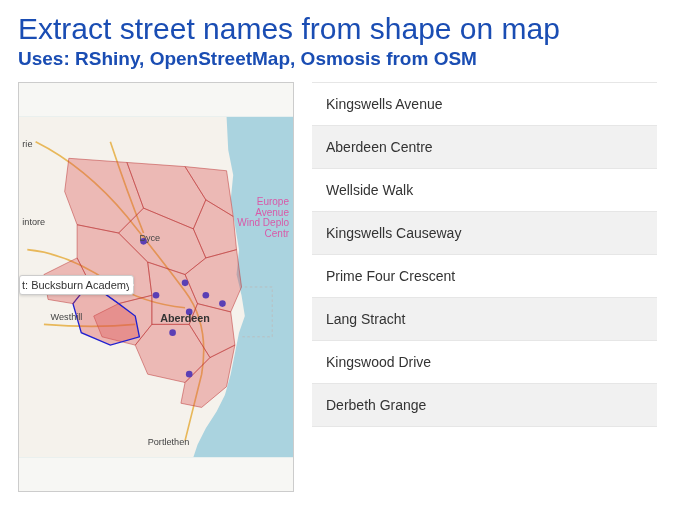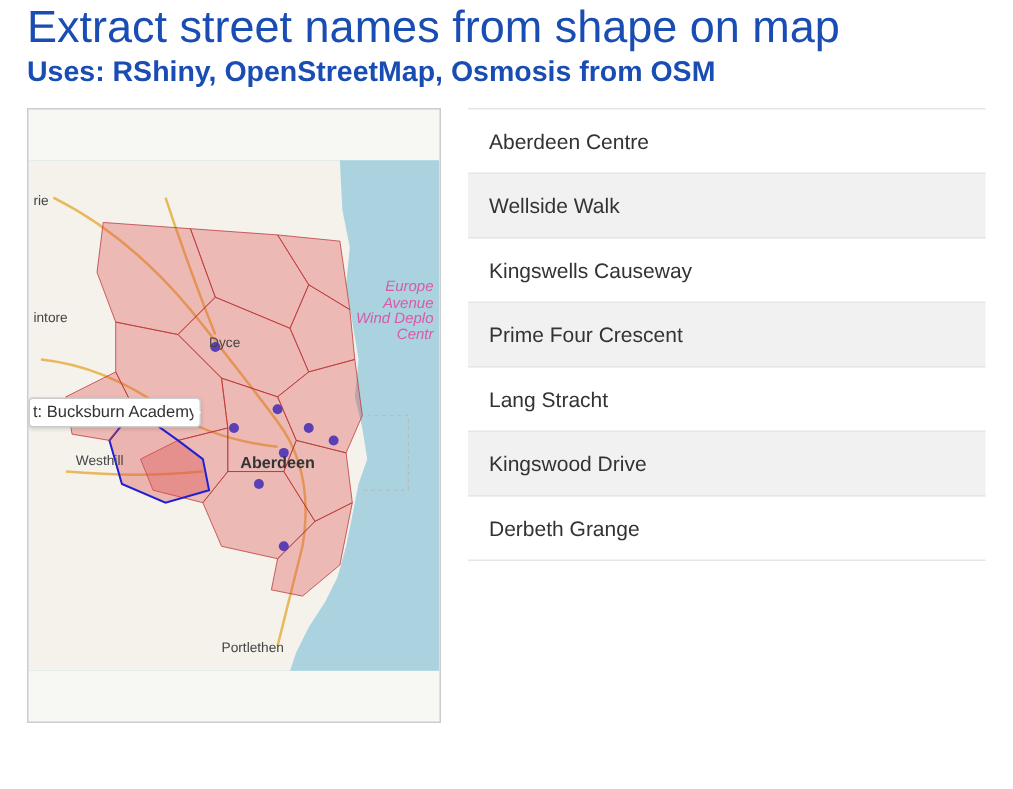--- a/index.html
+++ b/index.html
@@ -1,34 +1,34 @@
 <!DOCTYPE html>
 <html><head>
 <meta charset="utf-8">
 <style>
   * { box-sizing: border-box; margin: 0; padding: 0; }
   body { font-family: Arial, Helvetica, sans-serif; width: 675px; height: 526px; background: #fff; overflow: hidden; }
-  .header { padding: 2px 18px 6px; }
+  .header { padding: 12px 18px 6px; }
   .title { color: #1a4db3; font-size: 30px; font-weight: 400; }
   .subtitle { color: #1a4db3; font-size: 19px; font-weight: 700; margin-top: 2px; }
   .content { display: flex; gap: 18px; padding: 6px 18px; }
   .map-wrap { position: relative; width: 276px; height: 410px; border: 1px solid #ccc; background: #f7f7f4; overflow: hidden; }
   
   .water { position: absolute; top: 0; left: 0; width: 100%; height: 100%; }
   .sea { fill: #aad3df; }
   .land { fill: #f5f2ec; }
   .road { stroke: #e8b85a; stroke-width: 2; fill: none; }
   .region { fill: rgba(220,80,80,0.35); stroke: #b33; stroke-width: 0.6; }
   .region-hl { fill: rgba(220,80,80,0.38); stroke: #2020d0; stroke-width: 1.6; }
   .dot { fill: #5a3fb5; }
   .town-label { font-size: 11px; fill: #444; font-family: Arial; }
   .town-label.big { font-size: 13px; font-weight: 600; fill: #333; }
   .tooltip { position: absolute; left: 0; top: 192px; background: #fff; border: 1px solid #ccc; border-radius: 3px; padding: 3px 2px; font-size: 11px; color: #333; box-shadow: 0 1px 3px rgba(0,0,0,0.15); }
   .tooltip::after { content: ""; position: absolute; right: -6px; top: 50%; margin-top: -5px; border: 5px solid transparent; border-left-color: #fff; }
-  .euro-label { position: absolute; right: 4px; top: 114px; font-size: 10px; color: #d85aa8; font-style: italic; line-height: 1.05; text-align: right; }
+  .euro-label { position: absolute; right: 4px; top: 114px; font-size: 10px; color: #d85aa8; line-height: 1.05; text-align: right; }
   .list { flex: 1; }
   .row { padding: 13px 14px; font-size: 14px; color: #333; border-bottom: 1px solid #e6e6e6; }
   .row:nth-child(even) { background: #f1f1f1; }
   .row:first-child { border-top: 1px solid #e6e6e6; }
 </style>
 </head>
 <body>
 
 <div class="header">
   <h1 class="title">Extract street names from shape on map</h1>
@@ -88,20 +88,21 @@
 
     <div class="euro-label">
       <div>Europe</div>
       <div>Avenue</div>
       <div>Wind Deplo</div>
       <div>Centr</div>
     </div>
   </div>
 
   <div class="list">
+    <div class="row">Kingswells Avenue</div>
     <div class="row">Aberdeen Centre</div>
     <div class="row">Wellside Walk</div>
     <div class="row">Kingswells Causeway</div>
     <div class="row">Prime Four Crescent</div>
     <div class="row">Lang Stracht</div>
     <div class="row">Kingswood Drive</div>
     <div class="row">Derbeth Grange</div>
   </div>
 
 </div>

